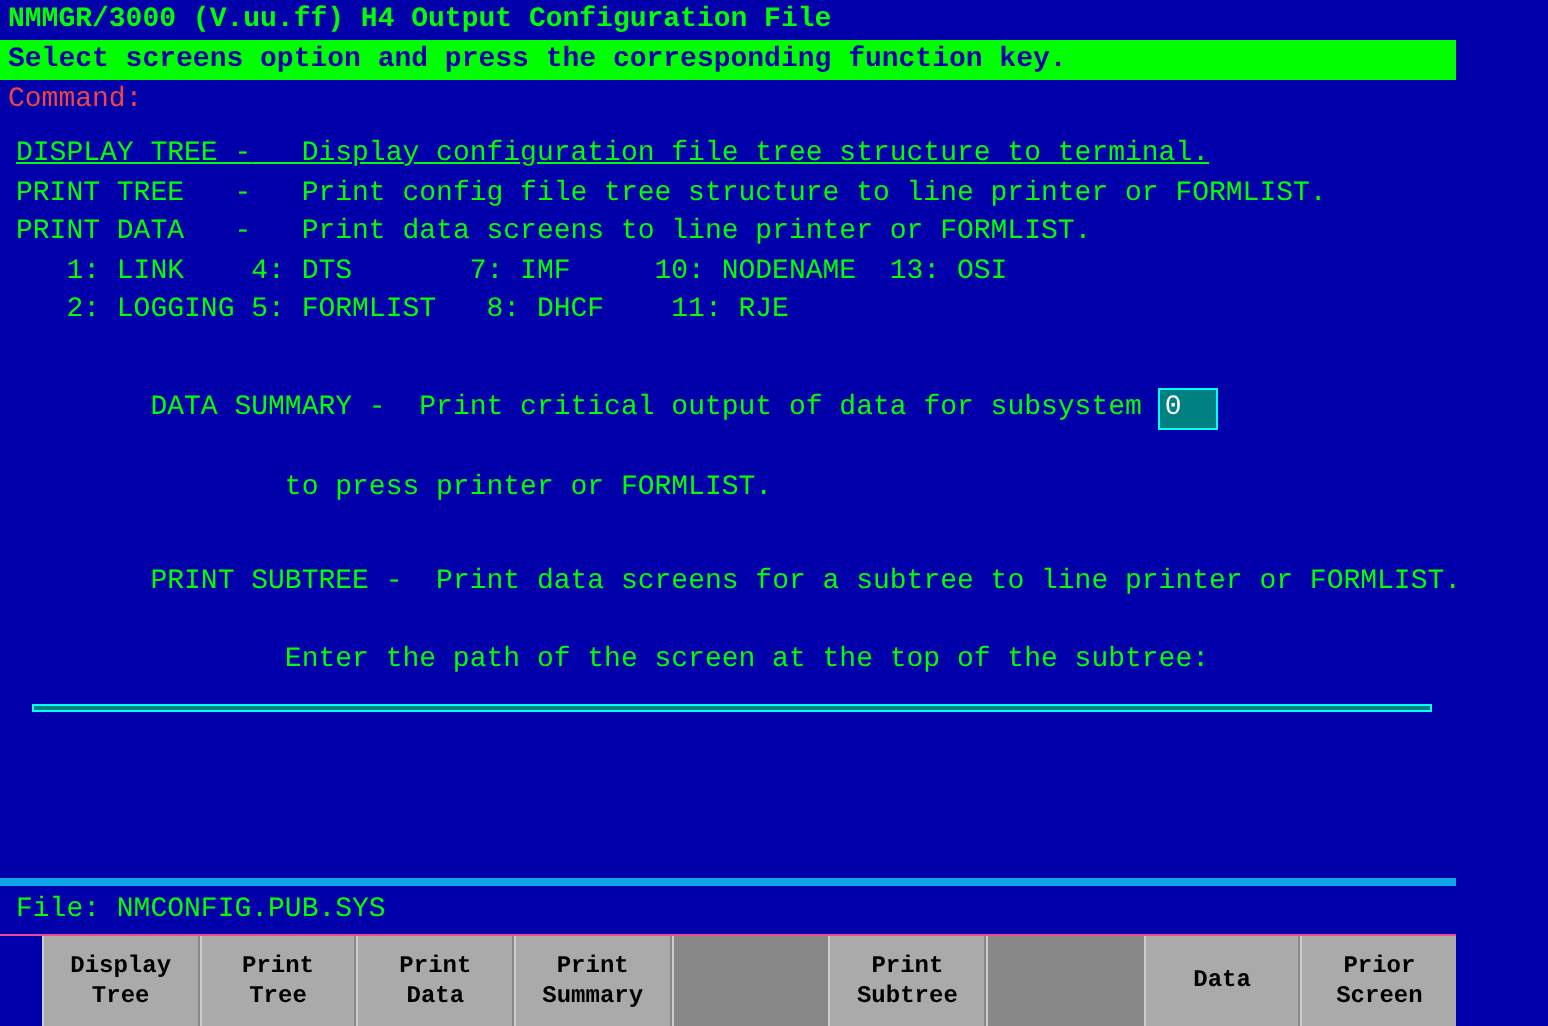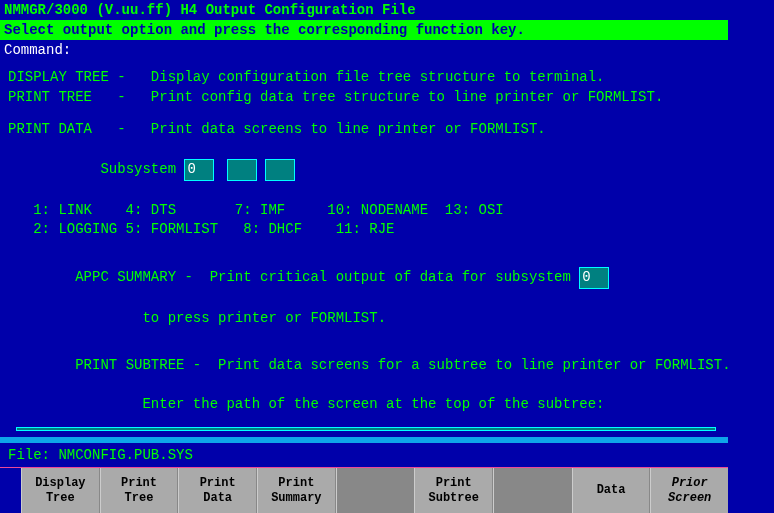--- a/index.html
+++ b/index.html
@@ -29,21 +29,21 @@
       font-weight: bold;
     }
     #instruction-bar {
       background-color: #00FF00;
       color: #0000AA;
       padding: 2px 4px;
       font-weight: bold;
     }
     #command-bar {
       background-color: #0000AA;
-      color: #ffffff;
+      color: #ef4444;
       padding: 2px 4px;
     }
     #main-content {
       flex: 1;
       background-color: #0000AA;
       color: #00FF00;
       padding: 4px 8px;
       overflow: hidden;
     }
     .content-line {
@@ -67,21 +67,21 @@
       border: 1px solid #00FFFF;
       width: 700px;
       font-family: 'Courier New', Courier, monospace;
       font-size: 14px;
       padding: 1px 2px;
     }
     #file-bar {
       background-color: #0000AA;
       color: #00FF00;
       padding: 4px 8px;
-      border-top: 6px solid #0ea5e9;
+      border-top: 4px solid #0ea5e9;
     }
     #function-keys {
       display: flex;
       flex-direction: row;
       border-top: 1px solid #ec4899;
       height: 46px;
       padding-left: 21px;
     }
     .fkey {
       flex: 1;
@@ -95,64 +95,58 @@
       text-align: center;
       font-family: 'Courier New', Courier, monospace;
       font-size: 12px;
       font-weight: bold;
       padding: 2px;
       cursor: pointer;
       line-height: 1.2;
     }
     .fkey:last-child {
       border-right: none;
-      font-style: italic;
     }
     .fkey.empty {
       background-color: #888888;
       cursor: default;
     }
   </style>
 </head>
 <body>
 
 <div id="screen">
   <div id="title-bar">
     <span>NMMGR/3000 (V.uu.ff) H4  Output Configuration File</span>
   </div>
   <div id="instruction-bar">
-    <span>Select output option and press the corresponding function key.</span>
+    <span>Select screens option and press the corresponding function key.</span>
   </div>
   <div id="command-bar">
     <span>Command:</span>
   </div>
   <div id="main-content">
-    <div style="margin-top:4px;">
+    <div style="margin-top:4px;text-decoration:underline;">
       <span class="content-line"><span>DISPLAY TREE -</span><span>   Display configuration file tree structure to terminal.</span></span>
     </div>
     <div>
-      <span class="content-line"><span>PRINT TREE   -</span><span>   Print config data tree structure to line printer or FORMLIST.</span></span>
+      <span class="content-line"><span>PRINT TREE   -</span><span>   Print config file tree structure to line printer or FORMLIST.</span></span>
     </div>
-    <div style="margin-top:13px;">
+    <div style="margin-top:0;">
       <span class="content-line"><span>PRINT DATA   -</span><span>   Print data screens to line printer or FORMLIST.</span></span>
-    </div>
-    <div>
-      <span class="content-line">
-        <span>   Subsystem </span><span class="input-box">0 </span><span style="margin-left:4px;"> <span class="input-box">  </span> <span class="input-box">  </span></span>
-      </span>
     </div>
     <div>
       <span class="content-line">   1: LINK    4: DTS       7: IMF     10: NODENAME  13: OSI</span>
     </div>
     <div>
       <span class="content-line">   2: LOGGING 5: FORMLIST   8: DHCF    11: RJE</span>
     </div>
     <div style="margin-top:8px;">
       <span class="content-line">
-        <span>APPC SUMMARY -</span><span>  Print critical output of data for subsystem </span><span class="input-box">0 </span>
+        <span>DATA SUMMARY -</span><span>  Print critical output of data for subsystem </span><span class="input-box">0 </span>
       </span>
     </div>
     <div>
       <span class="content-line">                to press printer or FORMLIST.</span>
     </div>
     <div style="margin-top:8px;">
       <span class="content-line">
         <span>PRINT SUBTREE -</span><span>  Print data screens for a subtree to line printer or FORMLIST.</span>
       </span>
     </div>

